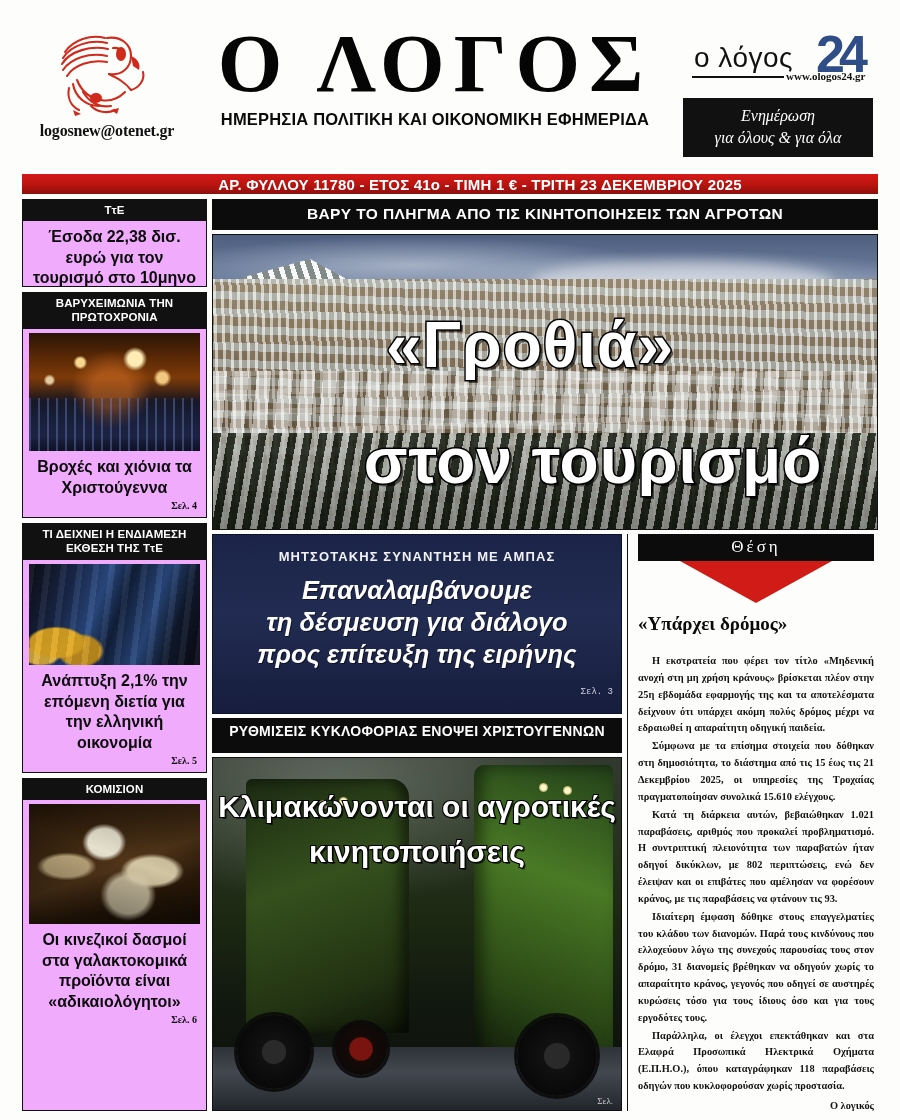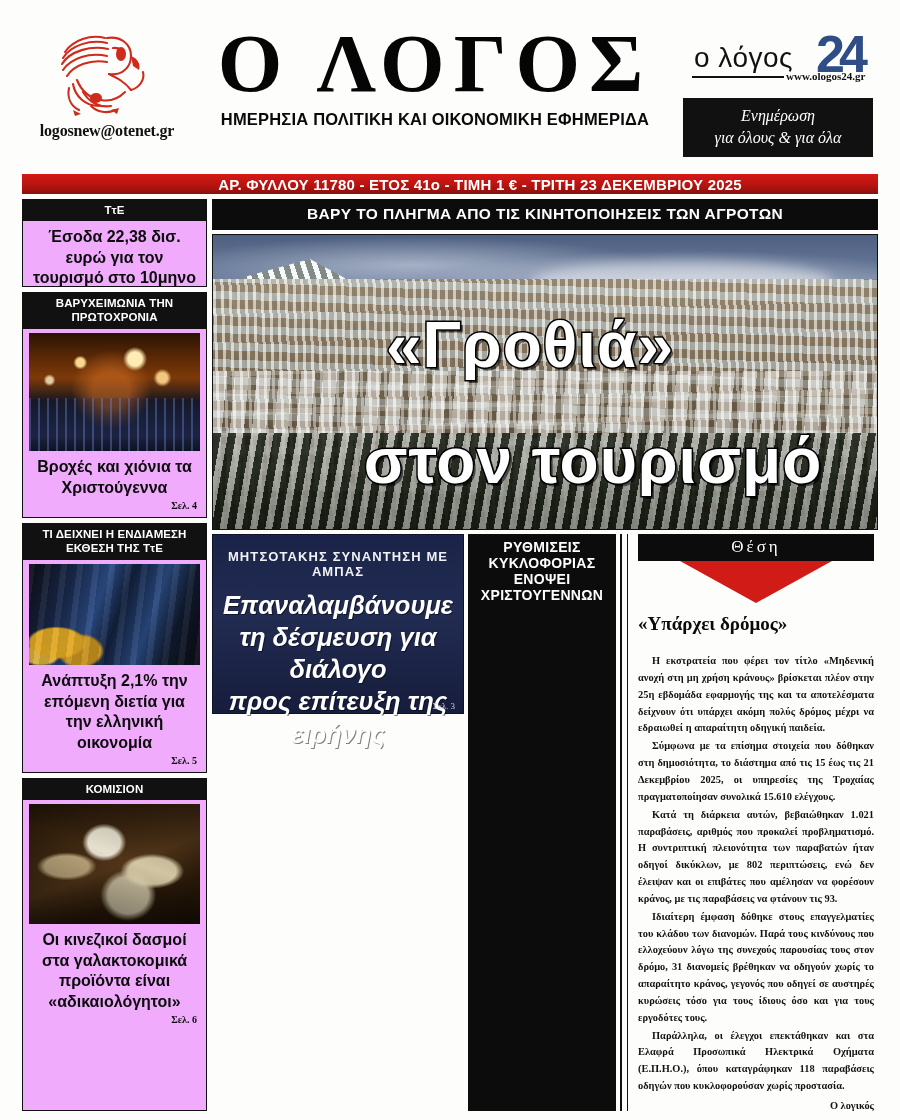--- a/index.html
+++ b/index.html
@@ -362,21 +362,21 @@
 
   
   .lower {
     display: flex;
     gap: 5px;
     flex: 1;
   }
   .lower-left {
     width: 410px;
     display: flex;
-    flex-direction: row;
+    flex-direction: column;
     gap: 4px;
   }
   .lower-right {
     flex: 1;
     display: flex;
     flex-direction: column;
   }
 
   
   .navy-box {
@@ -398,22 +398,22 @@
   .navy-line {
     font-size: 25.5px;
     font-weight: bold;
     line-height: 1.26;
     color: #fff;
     text-shadow: 1px 1px 0 rgba(0,0,0,.5);
     font-style: italic;
   }
   .navy-ref {
     position: absolute;
-    right: 8px; bottom: 2px;
-    font-family: Liberation Serif, serif;
+    right: 8px; bottom: 16px;
+    font-family: Liberation Mono, monospace;
     font-size: 9px;
     color: #cfd3e0;
   }
 
   
   .sub-banner {
     background: #0c0c0c;
     color: #fff;
     text-align: center;
     font-weight: bold;

